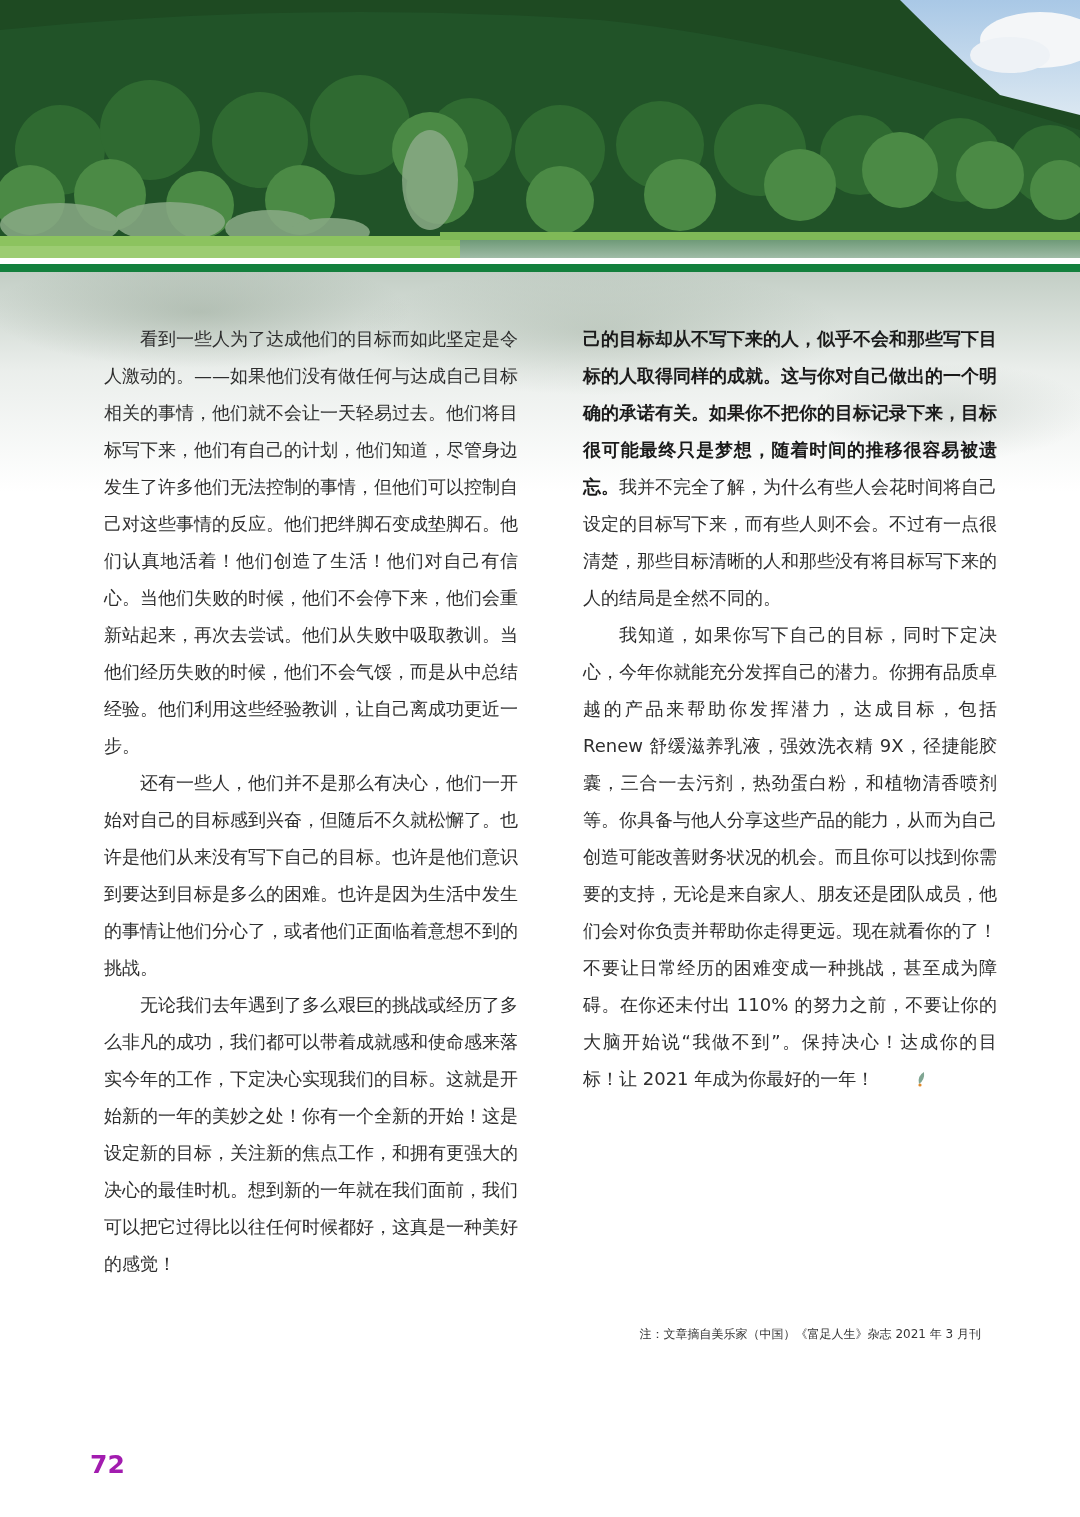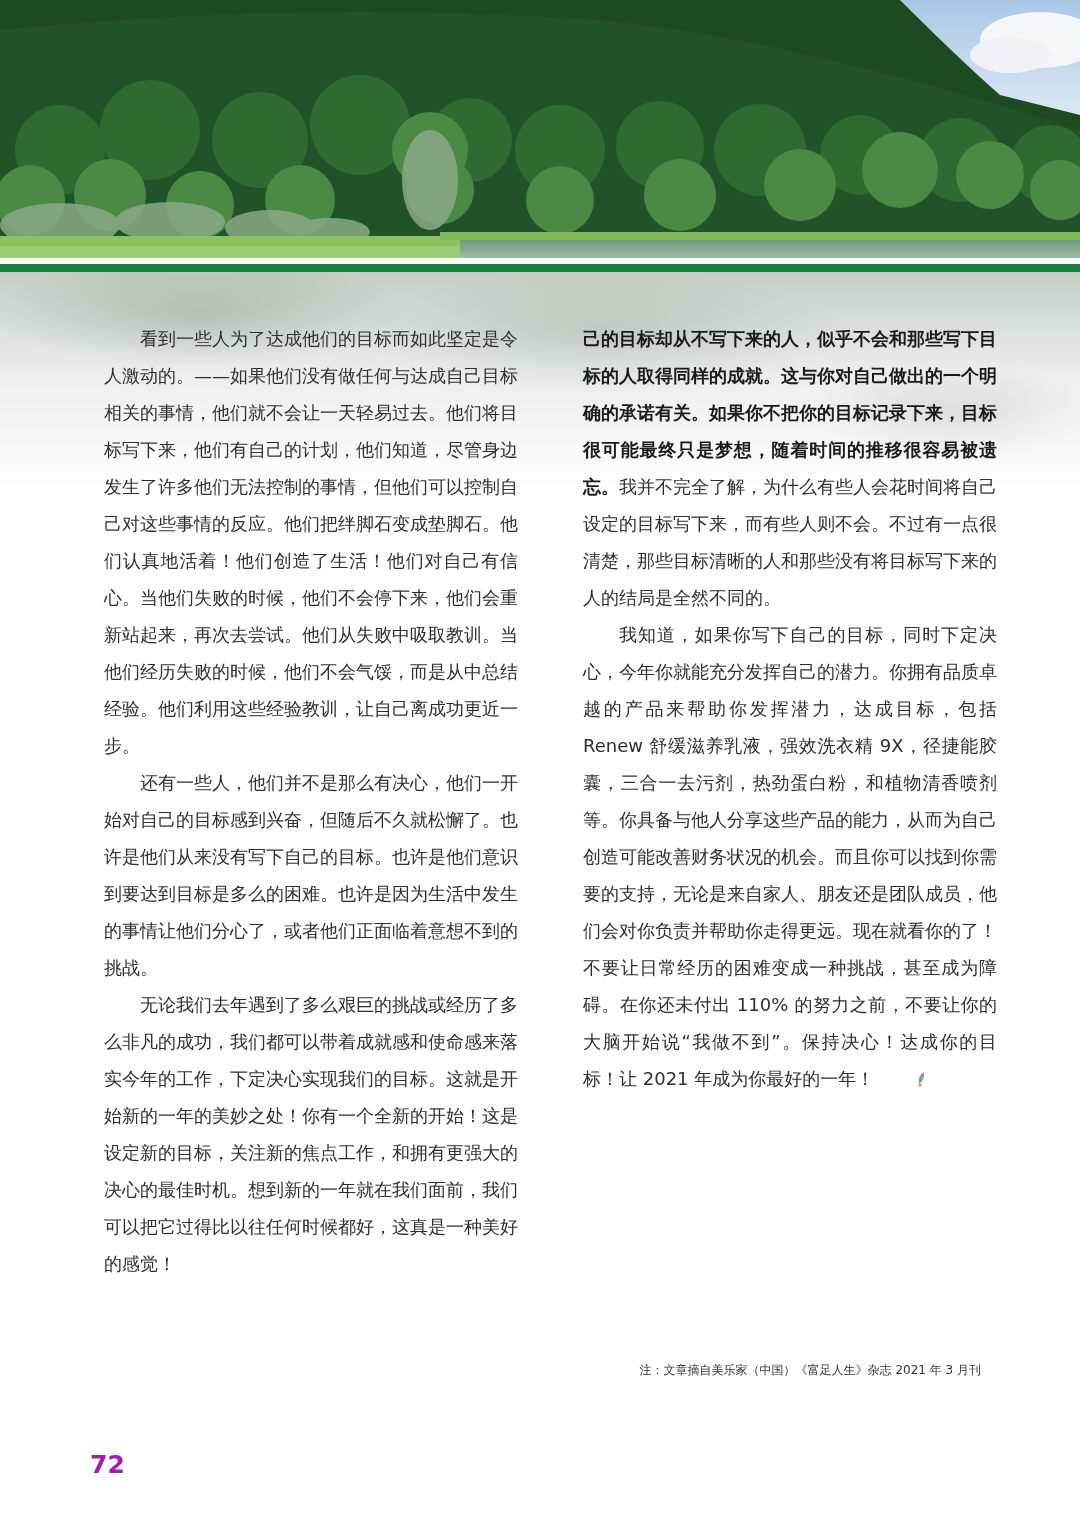--- a/index.html
+++ b/index.html
@@ -36,21 +36,21 @@
 
   .para { margin: 0; text-indent: 36px; }
   .para.noindent { text-indent: 0; }
   .bold { font-weight: bold; color: #1a1a1a; }
 
   .leaf-icon {
     display: inline-block; width: 10px; height: 16px; margin-left: 6px; vertical-align: -2px;
   }
 
   .note {
-    position: absolute; left: 560px; top: 1360px; width: 421px; text-align: right;
+    position: absolute; left: 560px; top: 1324px; width: 421px; text-align: right;
     font-size: 12px; color: #333333; line-height: 20px;
   }
 
   .page-number {
     position: absolute; left: 90px; top: 1450px; font-size: 25px; font-weight: bold;
     color: #a21caf; font-family: "DejaVu Sans", sans-serif; letter-spacing: 0px;
   }
 </style>
 </head>
 <body>

